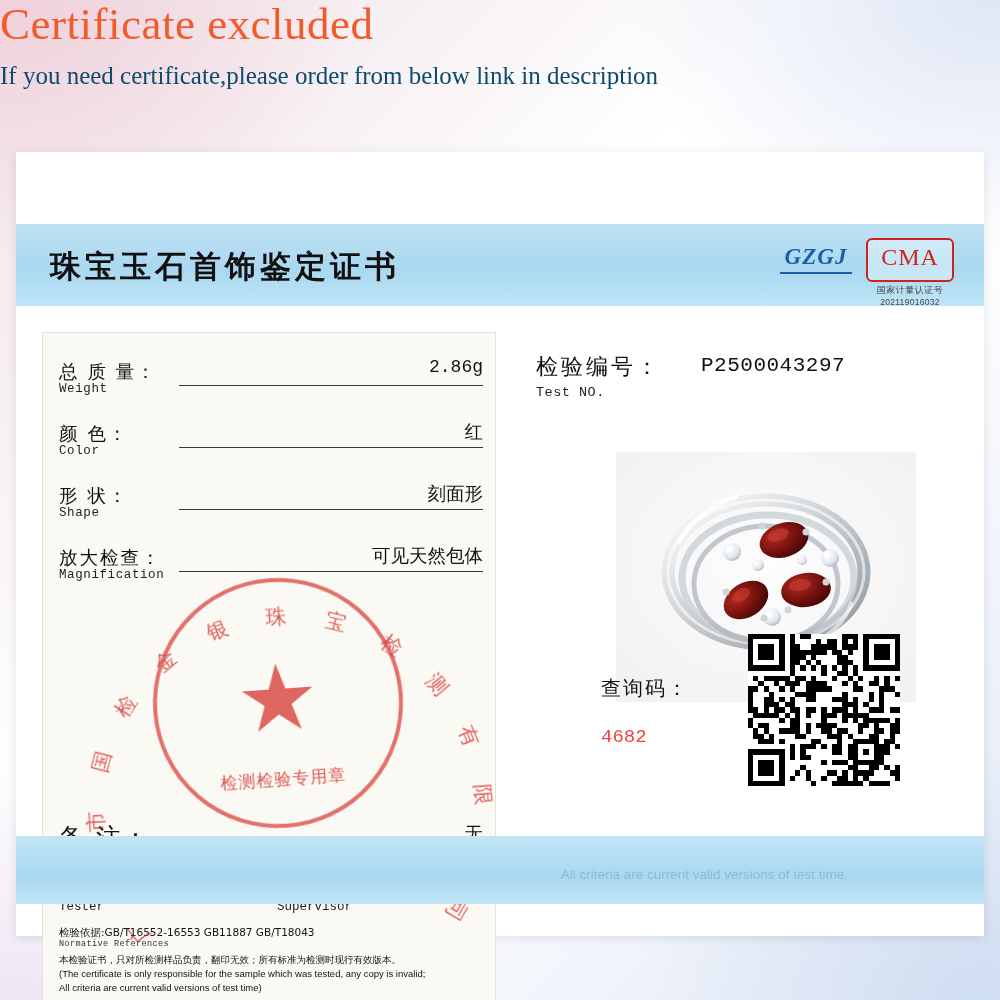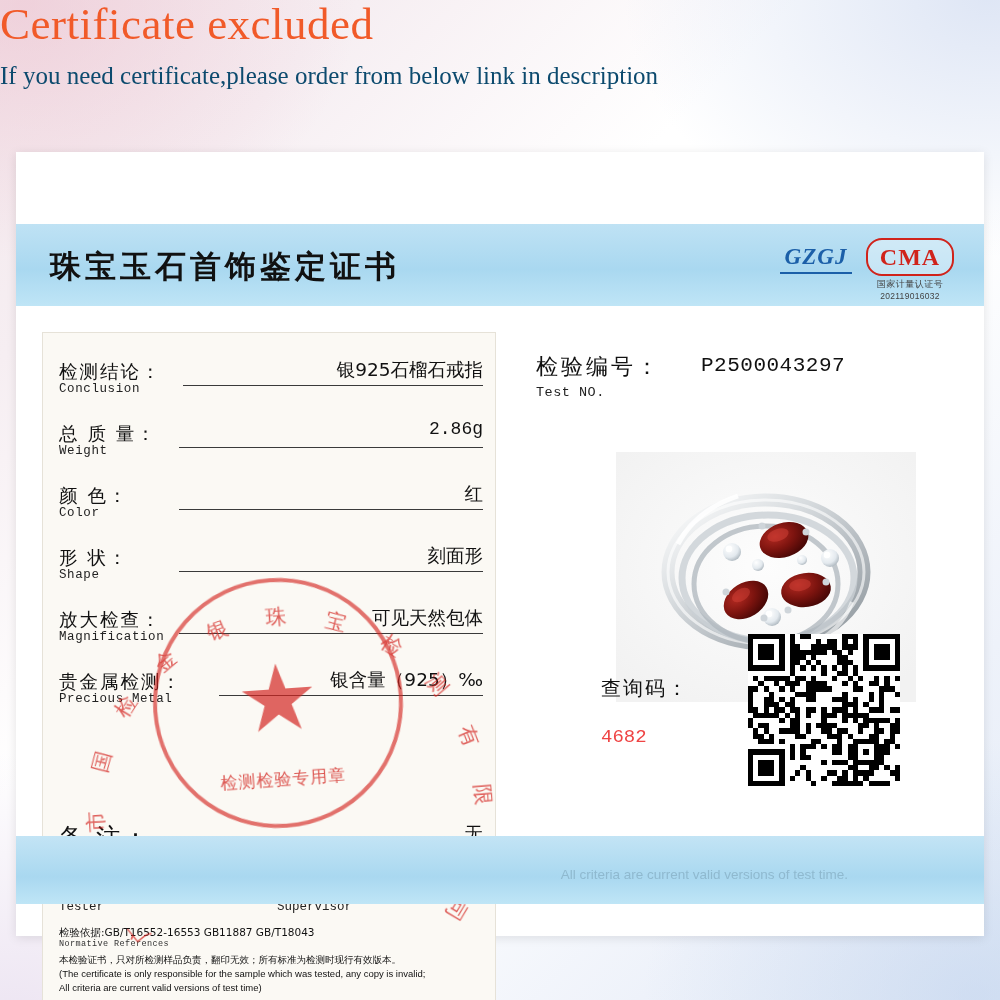--- a/index.html
+++ b/index.html
@@ -85,24 +85,24 @@
     font-weight: bold; font-style: italic;
     font-size: 23px; color: #1b5fa8; letter-spacing: 1px;
   }
   .gzgj .rule {
     width: 72px; height: 2px; background: #1b5fa8; margin: 2px auto 0;
   }
   .cma {
     position: absolute; right: 30px; top: 86px; text-align: center;
   }
   .cma-badge {
-    width: 88px; height: 38px;
-    border: 2px solid #d0231b; border-radius: 16px;
+    width: 88px; height: 44px;
+    border: 2px solid #d0231b; border-radius: 6px;
     color: #d0231b; font-family: "Liberation Serif", serif;
-    font-weight: bold; font-size: 24px; letter-spacing: 1px;
+    font-weight: normal; font-size: 24px; letter-spacing: 1px;
     line-height: 34px; text-align: center;
     background: rgba(255,255,255,0.35);
   }
   .cma-l1 { font-size: 9px; color: #444; margin-top: 2px; letter-spacing: .5px;}
   .cma-l2 { font-size: 8.5px; color: #444; letter-spacing: .3px;}
 
   
   .cert-foot {
     position: absolute; left: 0; bottom: 32px; width: 968px; height: 68px;
     background: linear-gradient(180deg, #c3e4f5 0%, #a9d8f0 60%, #bfe5f6 100%);
@@ -277,26 +277,20 @@
 
   <div class="cma">
     <div class="cma-badge">CMA</div>
     <div class="cma-l1">国家计量认证号</div>
     <div class="cma-l2">202119016032</div>
   </div>
 
   <div class="panel">
     <div class="rows">
 
-      <div class="row r1">
-        <div class="lbl-cn">检测结论：</div>
-        <div class="lbl-en">Conclusion</div>
-        <div class="underline"></div>
-        <div class="val">银925石榴石戒指</div>
-      </div>
 
       <div class="row">
         <div class="lbl-cn">总 质 量：</div>
         <div class="lbl-en">Weight</div>
         <div class="underline"></div>
         <div class="val mono">2.86g</div>
       </div>
 
       <div class="row">
         <div class="lbl-cn">颜   色：</div>
@@ -312,26 +306,20 @@
         <div class="val">刻面形</div>
       </div>
 
       <div class="row">
         <div class="lbl-cn">放大检查：</div>
         <div class="lbl-en">Magnification</div>
         <div class="underline"></div>
         <div class="val">可见天然包体</div>
       </div>
 
-      <div class="row r6">
-        <div class="lbl-cn">贵金属检测：</div>
-        <div class="lbl-en">Precious Metal</div>
-        <div class="underline"></div>
-        <div class="val">银含量（925）‰</div>
-      </div>
     </div>
 
     <div class="remark">
       <div class="lbl-cn">备   注：</div>
       <div class="lbl-en">Remark</div>
       <div class="underline"></div>
       <div class="val">无</div>
     </div>
 
     <div class="signrow">

